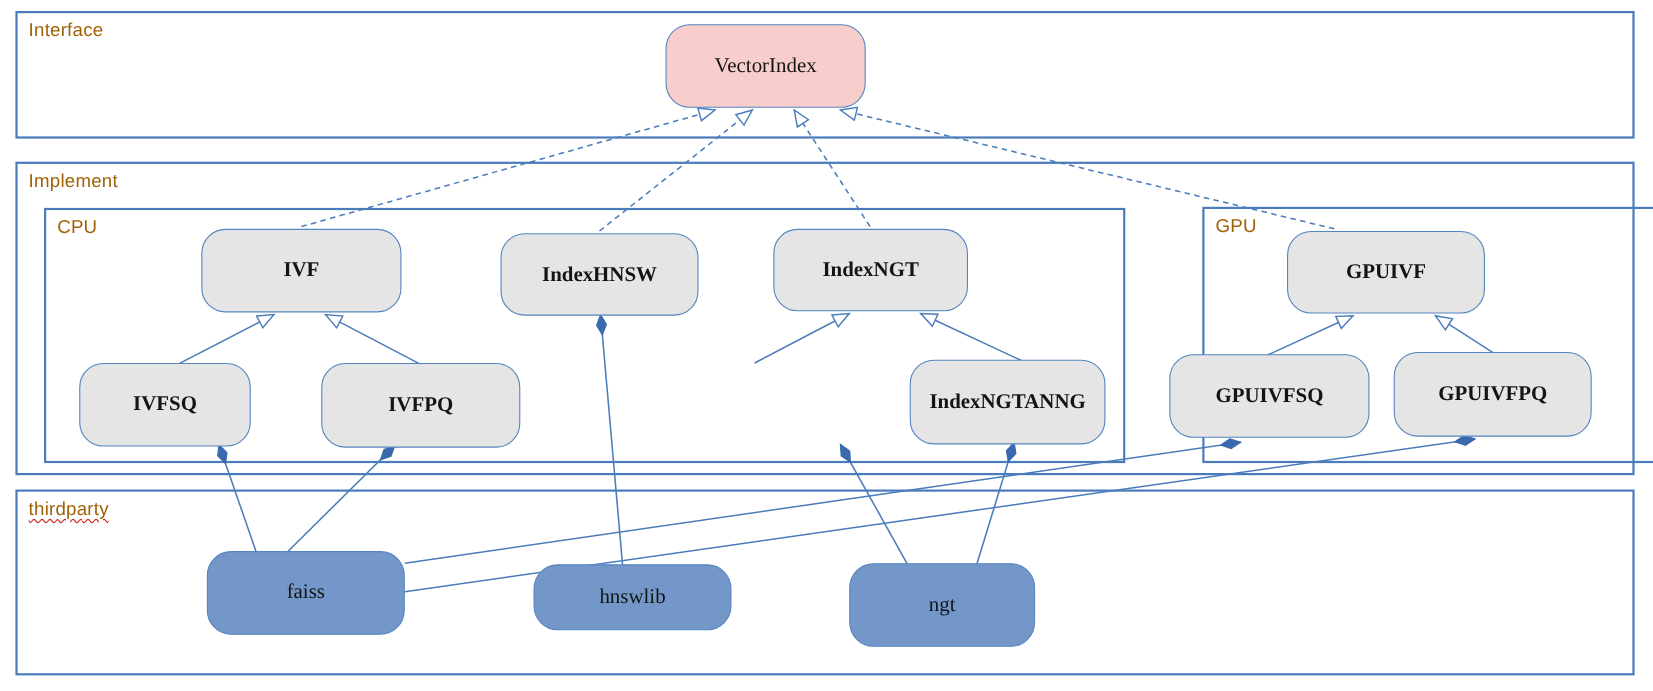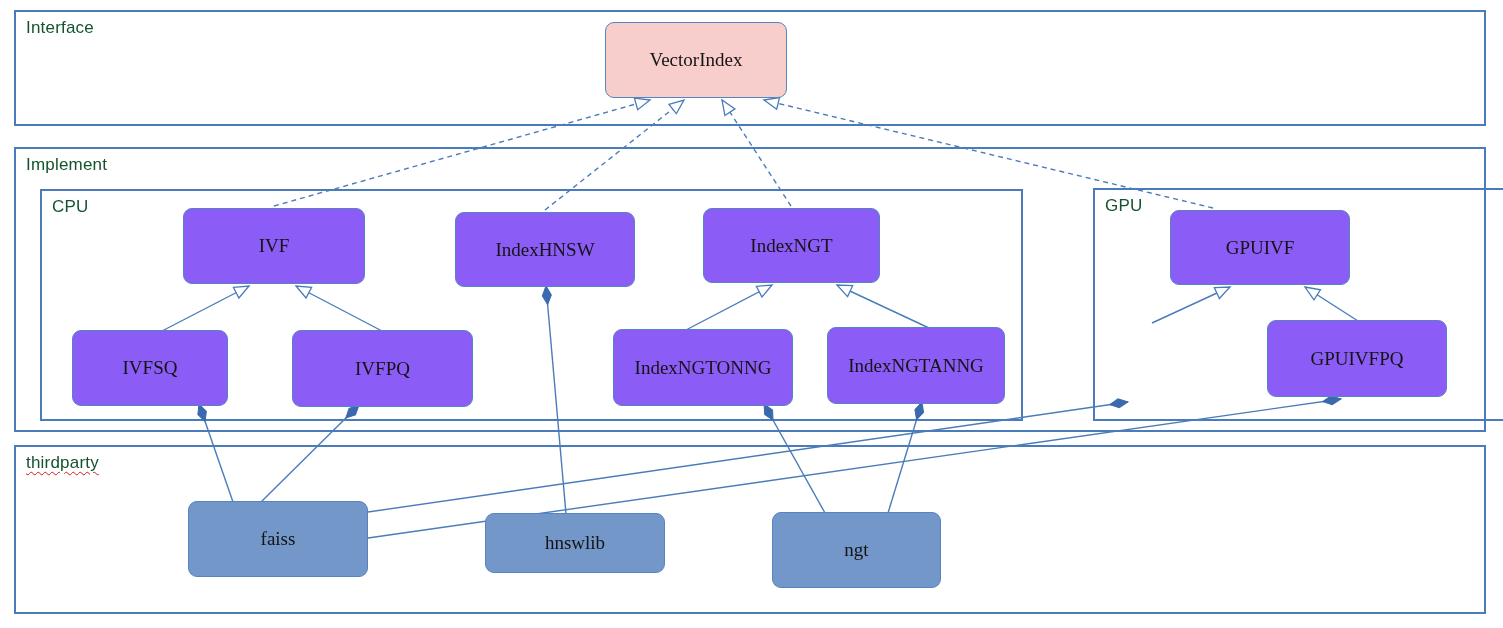--- a/index.html
+++ b/index.html
@@ -14,21 +14,21 @@
   .frame{
     position:absolute;
     border:2px solid #4a7cbb;
     background:transparent;
     box-sizing:border-box;
   }
   .frame-label{
     position:absolute;
     left:10px;top:6px;
     font-size:17px;
-    color:#14532d;
+    color:#a16207;
     letter-spacing:.2px;
     white-space:nowrap;
   }
   .squiggle{
     text-decoration-line:underline;
     text-decoration-style:wavy;
     text-decoration-color:#cf2020;
     text-decoration-thickness:1px;
     text-underline-offset:3px;
   }
@@ -39,29 +39,29 @@
     z-index:5;
     pointer-events:none;
   }
   .edge{stroke:#4a7cbb;stroke-width:1.4;fill:none;}
   .edge.dashed{stroke-dasharray:5 4;}
   
   .node{
     position:absolute;
     box-sizing:border-box;
     border:1.6px solid #5585c0;
-    border-radius:9px;
+    border-radius:22px;
     display:flex;align-items:center;justify-content:center;
     font-family:"Liberation Serif", serif;
     font-size:19px;
     color:#141414;
     z-index:10;
   }
   .node.pink {background:#f8cecc;}
-  .node.green{background:#8b5cf6;}
+  .node.green{background:#e5e5e5;font-weight:bold;}
   .node.blue {background:#7397c9;}
 </style>
 </head>
 <body>
 
 <div class="canvas">
 
   <div class="frame" style="left:14px;top:10px;width:1472px;height:116px;">
     <span class="frame-label">Interface</span>
   </div>
@@ -134,28 +134,28 @@
   </div>
 
   <div class="node green" style="left:72px;top:330px;width:156px;height:76px;">
     <span>IVFSQ</span>
   </div>
 
   <div class="node green" style="left:292px;top:330px;width:181px;height:77px;align-items:center;">
     <span>IVFPQ</span>
   </div>
 
-  <div class="node green" style="left:613px;top:329px;width:180px;height:77px;">
-    <span>IndexNGTONNG</span>
-  </div>
 
   <div class="node green" style="left:827px;top:327px;width:178px;height:77px;">
     <span>IndexNGTANNG</span>
   </div>
 
+  <div class="node green" style="left:1063px;top:322px;width:182px;height:76px;">
+    <span>GPUIVFSQ</span>
+  </div>
 
   <div class="node green" style="left:1267px;top:320px;width:180px;height:77px;">
     <span>GPUIVFPQ</span>
   </div>
 
   <div class="node blue" style="left:188px;top:501px;width:180px;height:76px;">
     <span>faiss</span>
   </div>
 
   <div class="node blue" style="left:485px;top:513px;width:180px;height:60px;">

